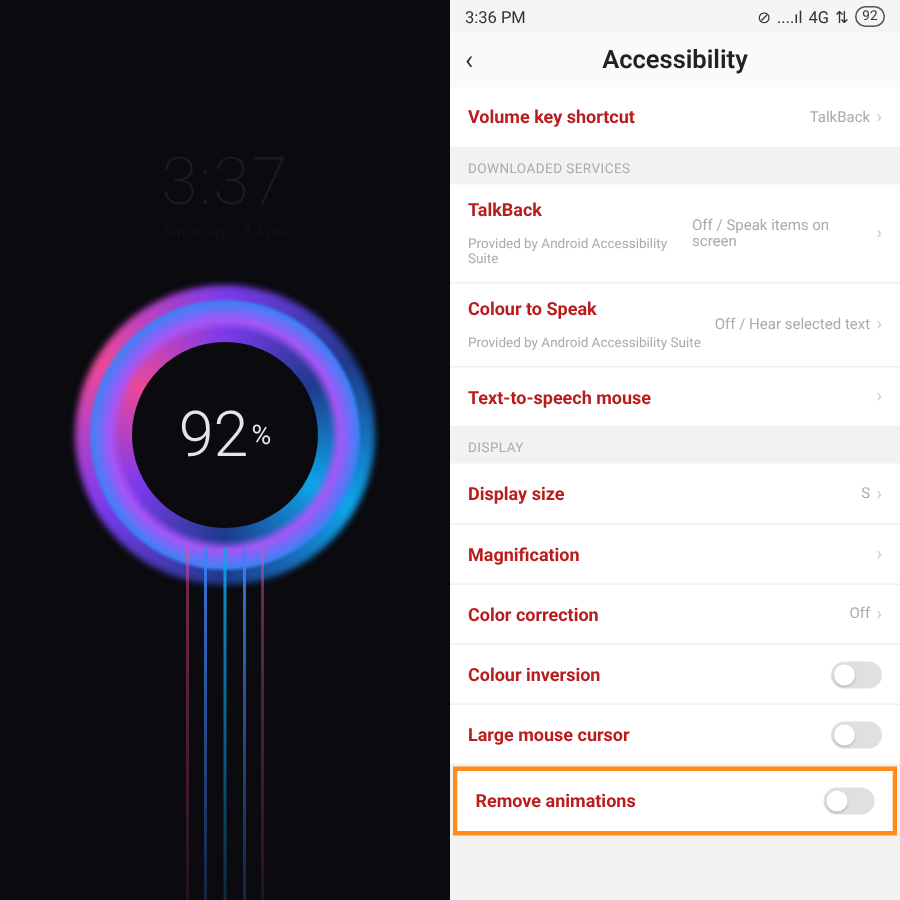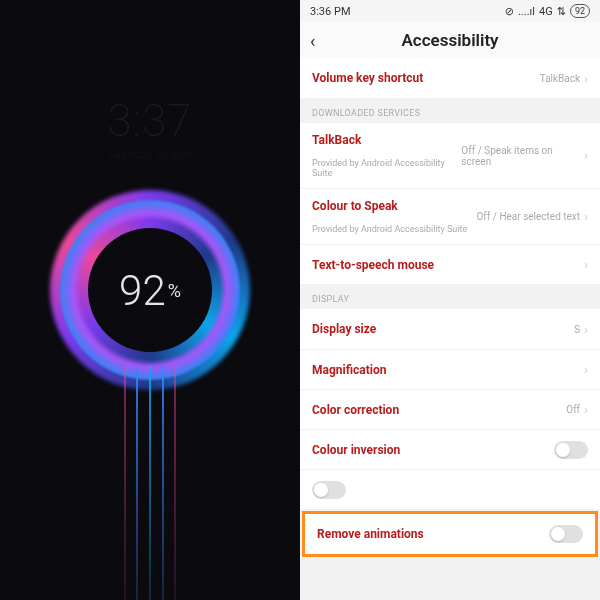--- a/index.html
+++ b/index.html
@@ -354,20 +354,23 @@
     <div class="row">
       <div class="row-left">
           <span class="row-title">Colour inversion</span>
         </div>
       <div class="row-right">
           <div class="toggle"></div>
         </div>
     </div>
 
     <div class="row">
+      <div class="row-left">
+          <span class="row-title">Large mouse cursor</span>
+        </div>
       <div class="row-right">
           <div class="toggle"></div>
         </div>
     </div>
 
     <div class="highlight-box">
       <div class="row">
         <div class="row-left">
             <span class="row-title">Remove animations</span>
           </div>

